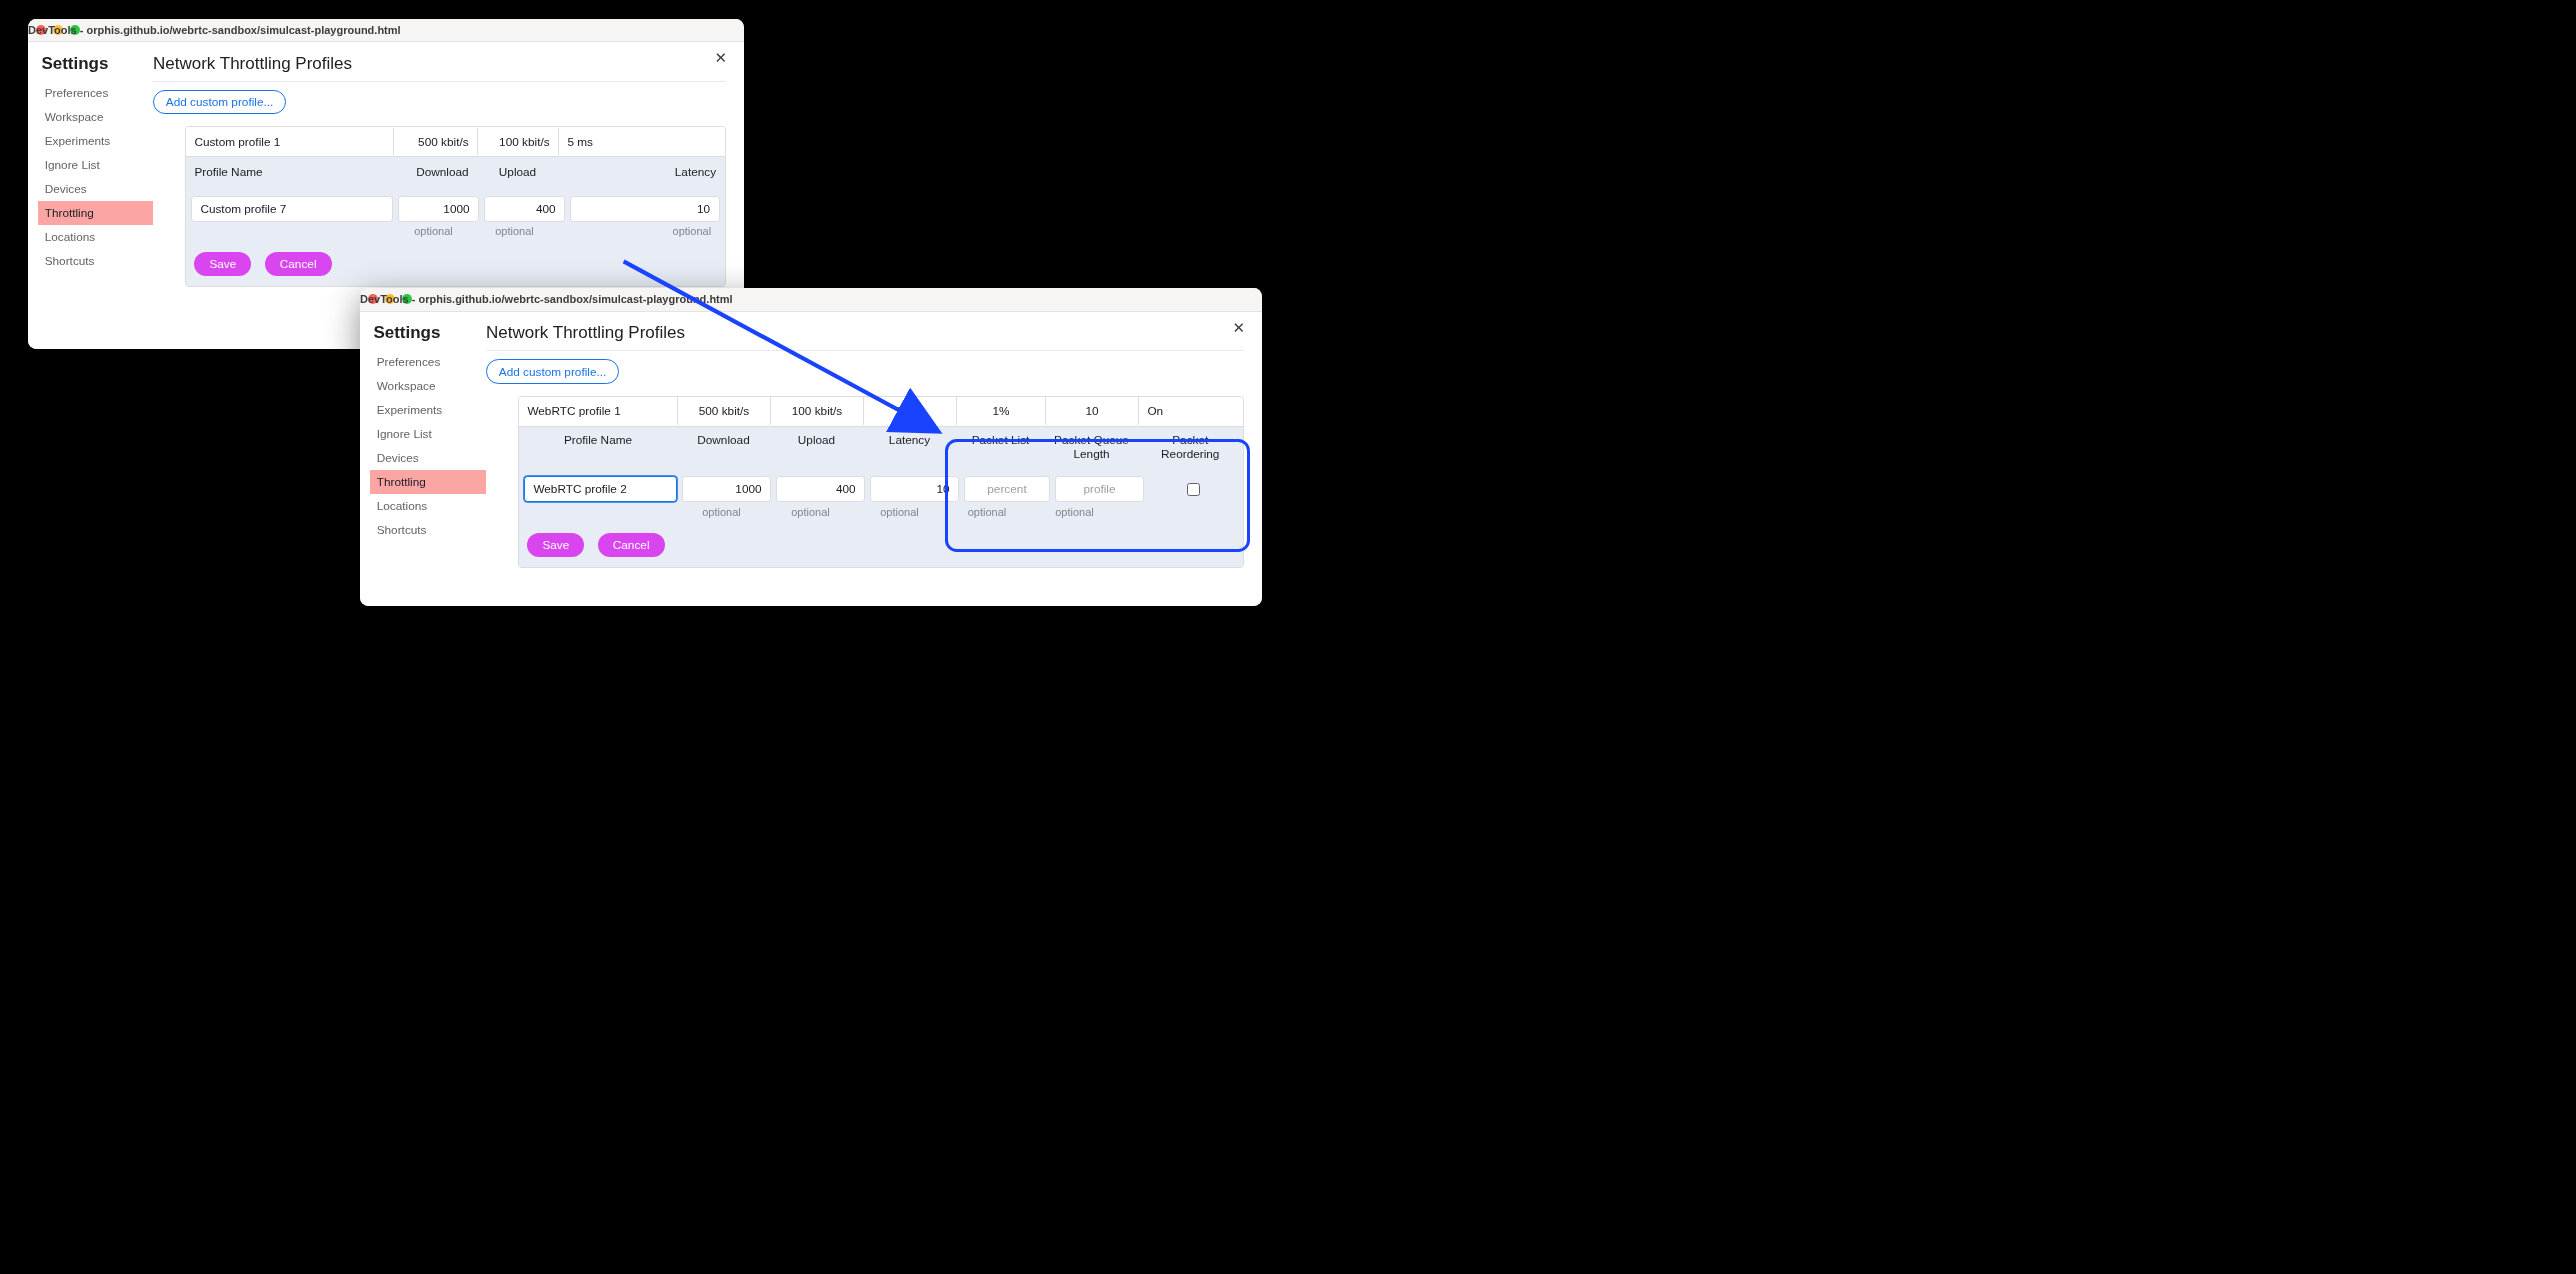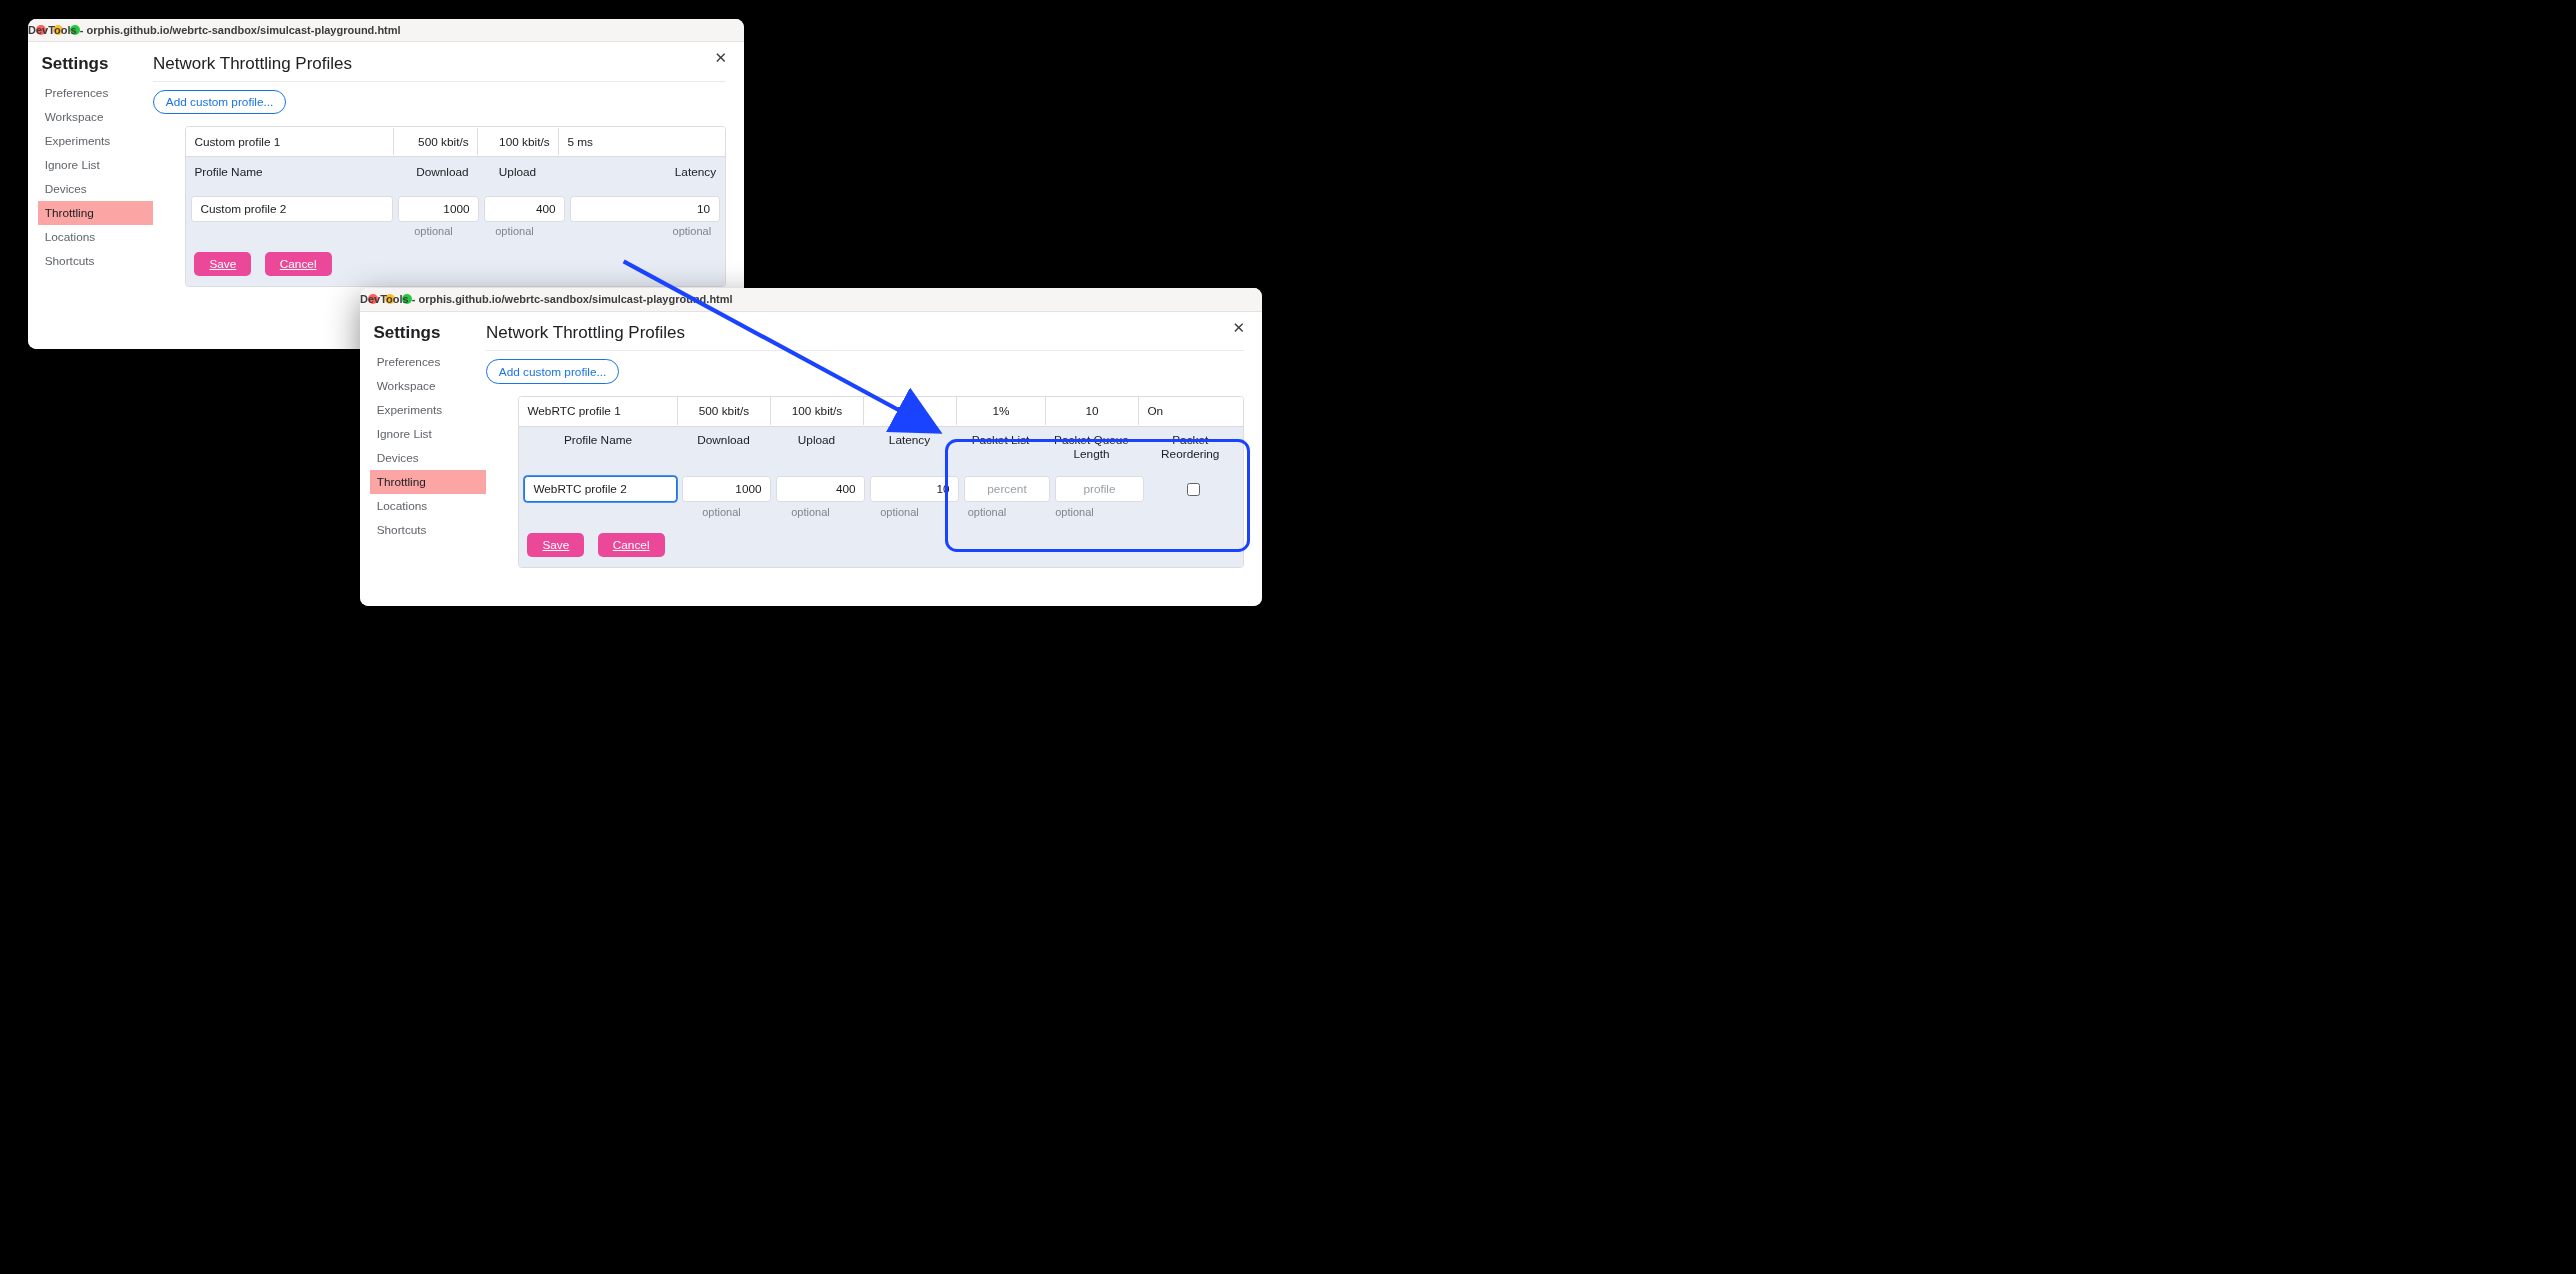--- a/index.html
+++ b/index.html
@@ -135,28 +135,27 @@
   .input.num { text-align: right; }
   .input.placeholder { color:#9aa0a6; text-align:center; }
   .hint { text-align: center; }
   .btn-row {
     background: #e7ecf5;
     padding: 6.7px 8.4px 10px 8.4px;
     display: flex;
     gap: 13.5px;
   }
   .btn {
-    background: #ec4899;
+    background: #d946ef;
     color: #fff;
     border: none;
-    border-radius: 5px;
+    border-radius: 12px;
     padding: 5px 15px;
     font-size: 11.8px;
     cursor: pointer;
-    text-decoration: underline;
   }
   .checkbox {
     width: 13.5px; height: 13.5px;
     border: 1.3px solid #5f6368;
     border-radius: 2.5px;
     background: #fff;
     display: block;
     margin: 0 auto;
   }
   .highlight-box {
@@ -207,21 +206,21 @@
           <div class="cell" style="flex:1">5 ms</div>
         </div>
         <div class="row header">
           <div class="cell" style="flex:0 0 207px;border-left:none">Profile Name</div>
           <div class="cell" style="flex:0 0 84px;text-align:right;border-left:none">Download</div>
           <div class="cell" style="flex:0 0 81px;text-align:center;border-left:none">Upload</div>
           <div class="cell" style="flex:1;text-align:right;border-left:none">Latency</div>
         </div>
         <div class="row edit">
           <div style="flex:0 0 202px">
-              <div class="input">Custom profile 2</div>
+              <div class="input">Custom profile 7</div>
             </div>
           <div style="flex:0 0 81px">
               <div class="input num">1000</div>
             </div>
           <div style="flex:0 0 81px">
               <div class="input num">400</div>
             </div>
           <div style="flex:1">
               <div class="input num">10</div>
             </div>

